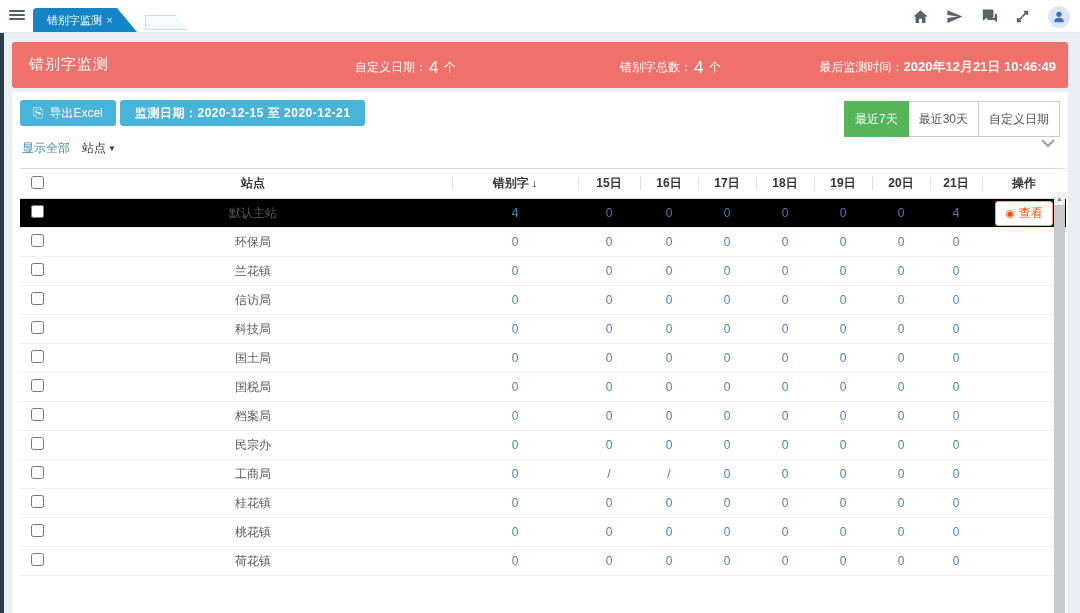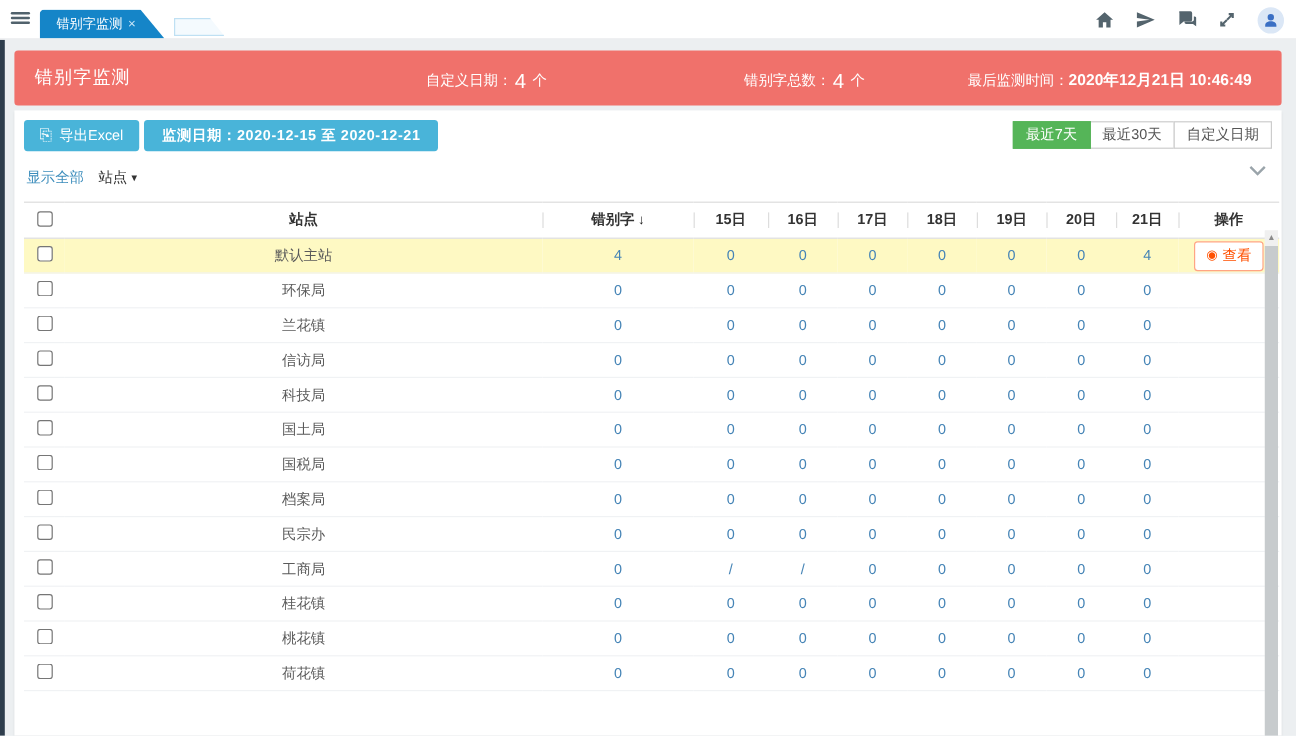--- a/index.html
+++ b/index.html
@@ -25,53 +25,53 @@
 
   
   .leftstrip { position:absolute; left:0; top:33px; width:4px; height:580px; background:#2e3d4c; }
   .content { position:absolute; left:4px; top:33px; width:1076px; height:580px; padding:9px 12px 0 8px; }
 
   
   .banner { position:relative; height:46px; background:#f0716b; border-radius:3px; color:#fff; }
   .banner-title { position:absolute; left:17px; top:13px; font-size:15px; letter-spacing:1px; }
   .stat { position:absolute; top:16px; font-size:12px; }
   .stat .big { font-size:17px; vertical-align:-2px; padding:0 2px; }
-  .stat1 { left:343px; } .stat2 { left:608px; } .stat3 { right:25px; }
+  .stat1 { left:343px; } .stat2 { left:608px; } .stat3 { right:12px; }
   .stat3 b { font-size:13px; font-weight:bold; }
 
   
   .panel { position:relative; margin-top:4px; background:#fff; height:521px; padding:8px 8px 0 8px;
     box-shadow:0 1px 2px rgba(0,0,0,.06); }
   .toolbar { position:relative; height:26px; }
   .btn-export { position:absolute; left:0; top:0; height:26px; background:#49b4d9; border:none; color:#fff;
     font-size:12px; padding:0 13px; border-radius:3px; cursor:pointer; display:flex; align-items:center; gap:6px; }
   .btn-export .gl { font-size:13px; }
   .lbl-date { position:absolute; left:100px; top:0; height:26px; background:#49b4d9; color:#fff; font-size:12px;
     font-weight:bold; padding:0 15px; border-radius:3px; display:flex; align-items:center; letter-spacing:.5px; }
   .range-group { position:absolute; right:0; top:1px; display:flex; }
-  .btn-range { height:23px; font-size:12px; padding:0 10px; background:#fff; border:1px solid #ccc;
+  .btn-range { height:36px; font-size:12px; padding:0 10px; background:#fff; border:1px solid #ccc;
     color:#555; cursor:pointer; margin-left:-1px; }
   .btn-range.active { background:#55b558; border-color:#55b558; color:#fff; z-index:1; }
   .chevron { position:absolute; right:12px; top:42px; width:16px; height:12px; cursor:pointer; }
   .chevron svg { stroke:#9aa4aa; fill:none; stroke-width:2; }
 
   .filter-row { position:relative; margin-top:12px; height:20px; font-size:12px;text-decoration:underline; }
   .link-showall { position:absolute; left:2px; top:2px; color:#3c8dbc; cursor:pointer; }
   .dd-site { position:absolute; left:62px; top:2px; color:#333; cursor:pointer;text-align:right; }
   .dd-site .caret { font-size:8px; color:#333; margin-left:2px; vertical-align:1px; }
 
   
   table { margin-top:10px; width:1046px; border-collapse:collapse; table-layout:fixed; }
   col.c-cb{width:34px} col.c-site{width:398px} col.c-typo{width:126px}
   col.c-d{width:58px} col.c-d3{width:62px} col.c-d9{width:52px} col.c-act{width:auto}
   thead tr { border-top:1px solid #ddd; border-bottom:1px solid #ddd; }
   th { height:30px; font-size:12px; color:#333; font-weight:600; text-align:center; position:relative; }
   th.sep::before { content:""; position:absolute; left:0; top:8px; bottom:8px; width:1px; background:#ddd; }
   td { height:29px; font-size:12px; text-align:center; border-bottom:1px solid #f0f2f4; }
-  tr.highlight td { background:#fef9c3; }
+  tr.highlight td { background:#000000; }
   .site-cell { color:#5a5a5a; }
   .num-cell { color:#4584b6; }
   .sort-ico { color:#111; font-weight:bold; margin-left:3px; font-size:11px; }
   input[type=checkbox] { width:13px; height:13px; cursor:pointer; }
   .btn-view { border:1px solid #ffa584; background:#fff; color:#ff5000; font-size:12px; border-radius:3px;
     padding:3px 9px; cursor:pointer; display:inline-flex; align-items:center; gap:4px; }
   .btn-view .eye { font-size:11px; line-height:1; }
 
   
   .vscroll { position:absolute; right:3px; top:100px; width:11px; height:421px; background:#f3f3f3; }

